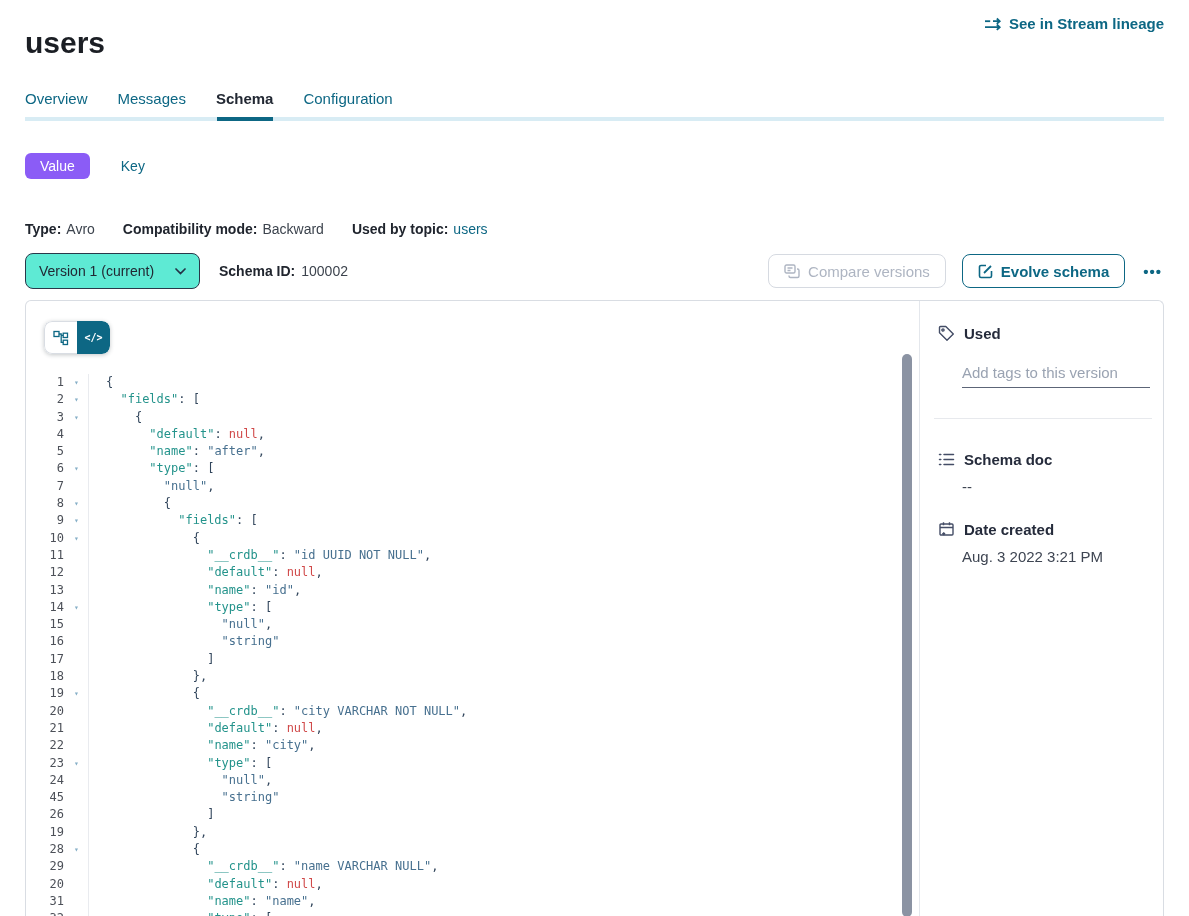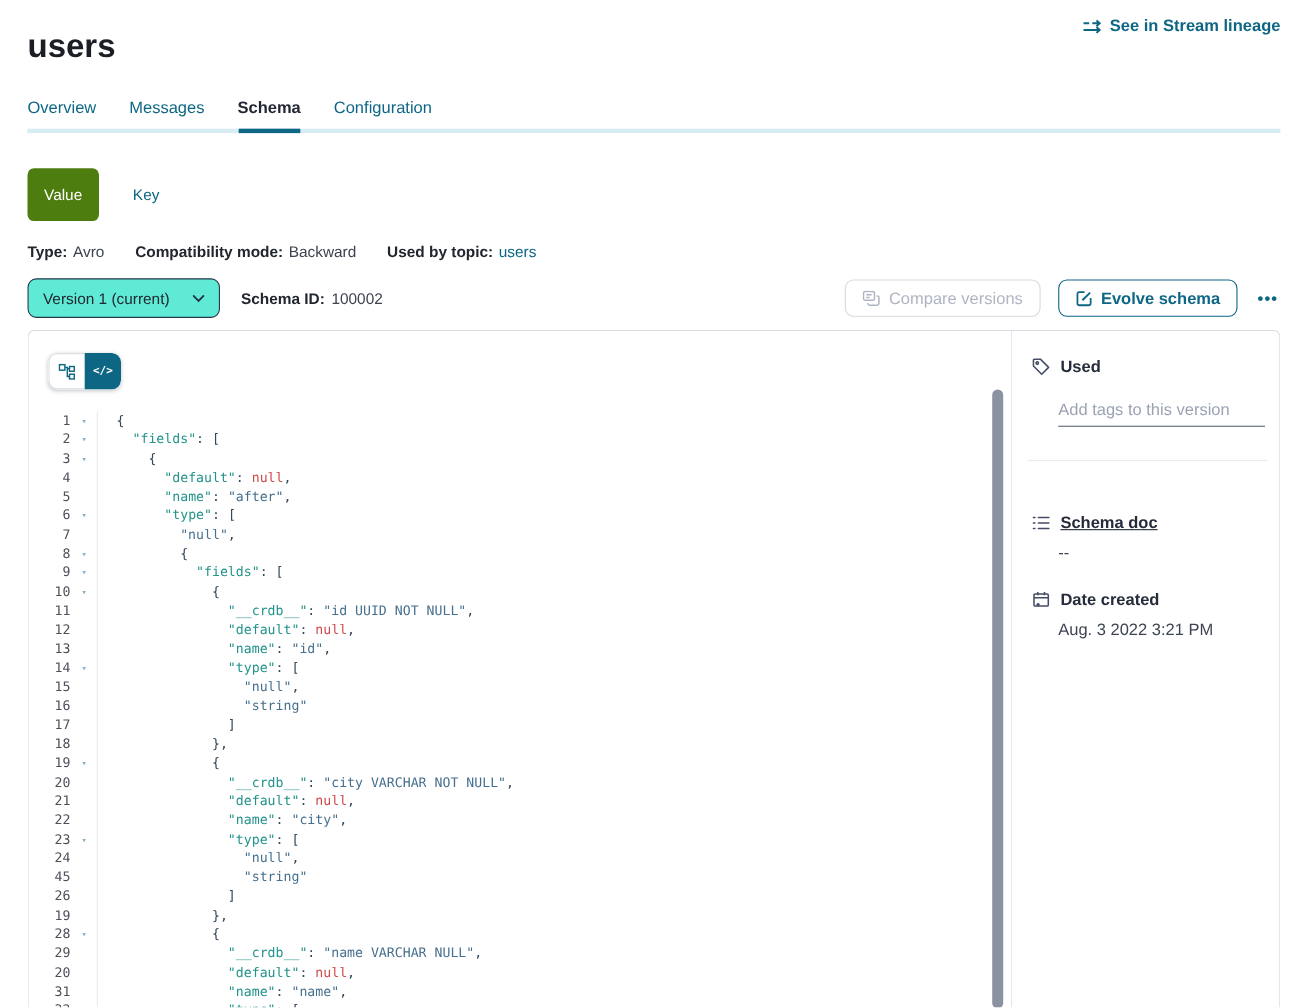--- a/index.html
+++ b/index.html
@@ -16,21 +16,21 @@
 
   
   .tabs { position:absolute; left:25px; top:90px; display:flex; gap:30px; font-size:15px; }
   .tab { color:#0d6784; font-weight:500; cursor:pointer; text-decoration:none; }
   .tab.active { color:#222833; font-weight:600; }
   .tab-bar { position:absolute; left:25px; right:25px; top:117px; height:4px; background:#d8ecf4; }
   .tab-bar-active { position:absolute; left:192px; top:0; width:56px; height:4px; background:#0d6784; }
 
   
   .vk-row { position:absolute; left:25px; top:153px; display:flex; align-items:center; }
-  .value-btn { background:#4d7c0f; color:#fff; font-size:14px; padding:16px 15px; border-radius:6px; border:none; cursor:pointer; }
+  .value-btn { background:#8b5cf6; color:#fff; font-size:14px; padding:5px 15px; border-radius:6px; border:none; cursor:pointer; }
   .key-btn { color:#0d6784; font-size:14px; margin-left:25px; cursor:pointer; background:none; border:none; }
 
   
   .meta-row { position:absolute; left:25px; top:221px; display:flex; align-items:center; column-gap:28px; font-size:14px; }
   .meta-group { display:flex; column-gap:5px; }
   .meta-label { font-weight:700; color:#20252e; }
   .meta-value { color:#3c434d; }
   .meta-link { color:#0d6784; cursor:pointer; }
 
   
@@ -69,21 +69,21 @@
   .tok-n { color:#d04949; }
   .code-scrollbar { position:absolute; left:876px; top:53px; width:10px; height:563px; background:#8b93a3; border-radius:5px; }
 
   
   .side-pane { position:absolute; left:893px; top:0; right:0; bottom:0; border-left:1px solid #e4e7ec; padding:24px 16px 0 18px; }
   .side-head { display:flex; align-items:center; gap:9px; font-size:15px; font-weight:700; color:#252b3b; }
   .side-head svg { flex:none; }
   .tags-input { margin:22px 0 0 24px; font-size:15px; color:#9aa3b2; cursor:text; }
   .tags-underline { margin:6px 0 0 24px; width:188px; border-bottom:1.5px solid #5c6577; }
   .side-divider { margin:30px 0 0 -4px; width:218px; border-top:1px solid #e7e9ed; }
-  .head-doc { margin-top:48px;text-decoration:underline; }
+  .head-doc { margin-top:32px; }
   .side-value { margin:10px 0 0 24px; font-size:15px; color:#3e4552; }
   .head-date { margin-top:26px; }
 </style>
 </head>
 <body>
 
 <h1 class="page-title">users</h1>
 
 <a class="lineage-link">
   <span style="display:flex;">

